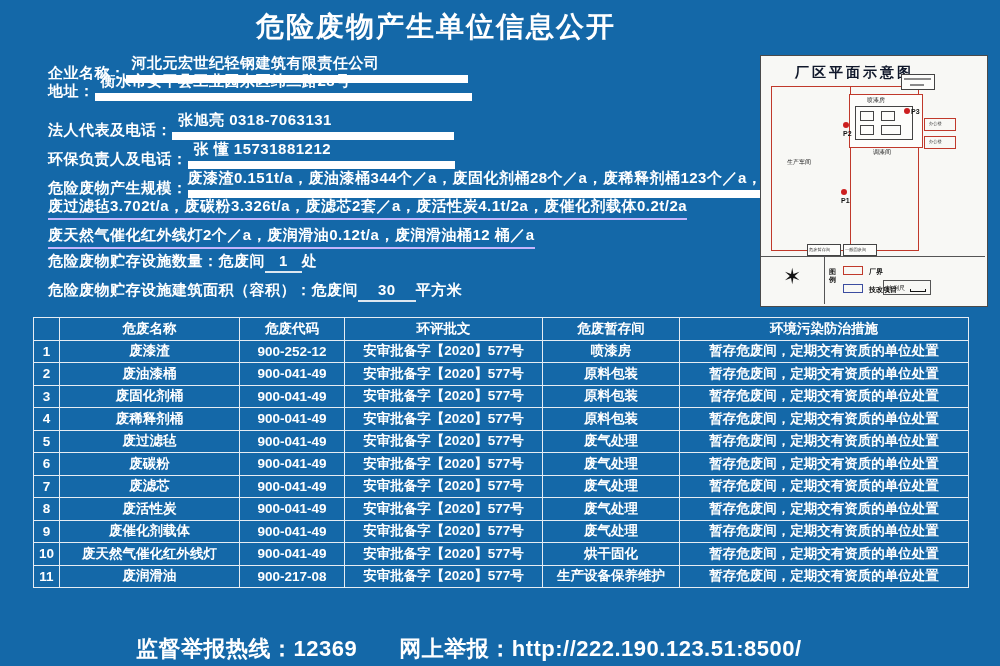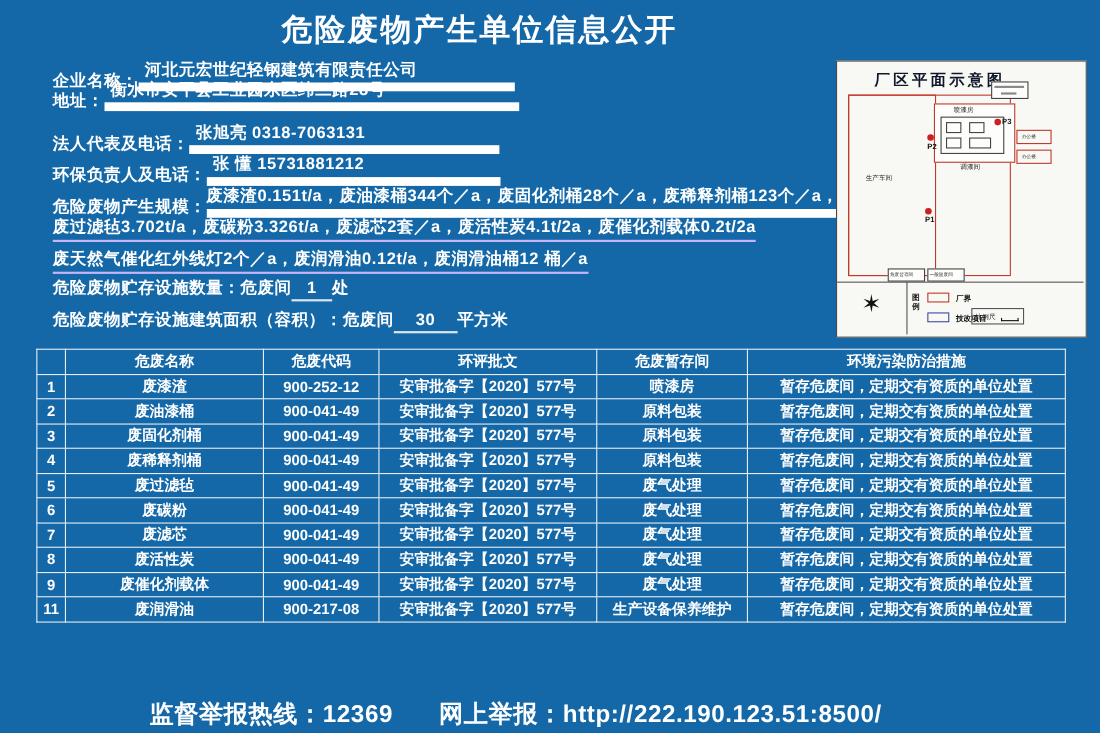--- a/index.html
+++ b/index.html
@@ -185,20 +185,28 @@
       </tr>
       <tr>
         <td>9</td>
         <td>废催化剂载体</td>
         <td>900-041-49</td>
         <td>安审批备字【2020】577号</td>
         <td>废气处理</td>
         <td>暂存危废间，定期交有资质的单位处置</td>
       </tr>
       <tr>
+        <td>10</td>
+        <td>废天然气催化红外线灯</td>
+        <td>900-041-49</td>
+        <td>安审批备字【2020】577号</td>
+        <td>烘干固化</td>
+        <td>暂存危废间，定期交有资质的单位处置</td>
+      </tr>
+      <tr>
         <td>11</td>
         <td>废润滑油</td>
         <td>900-217-08</td>
         <td>安审批备字【2020】577号</td>
         <td>生产设备保养维护</td>
         <td>暂存危废间，定期交有资质的单位处置</td>
       </tr>
     </tbody>
 </table>
 

